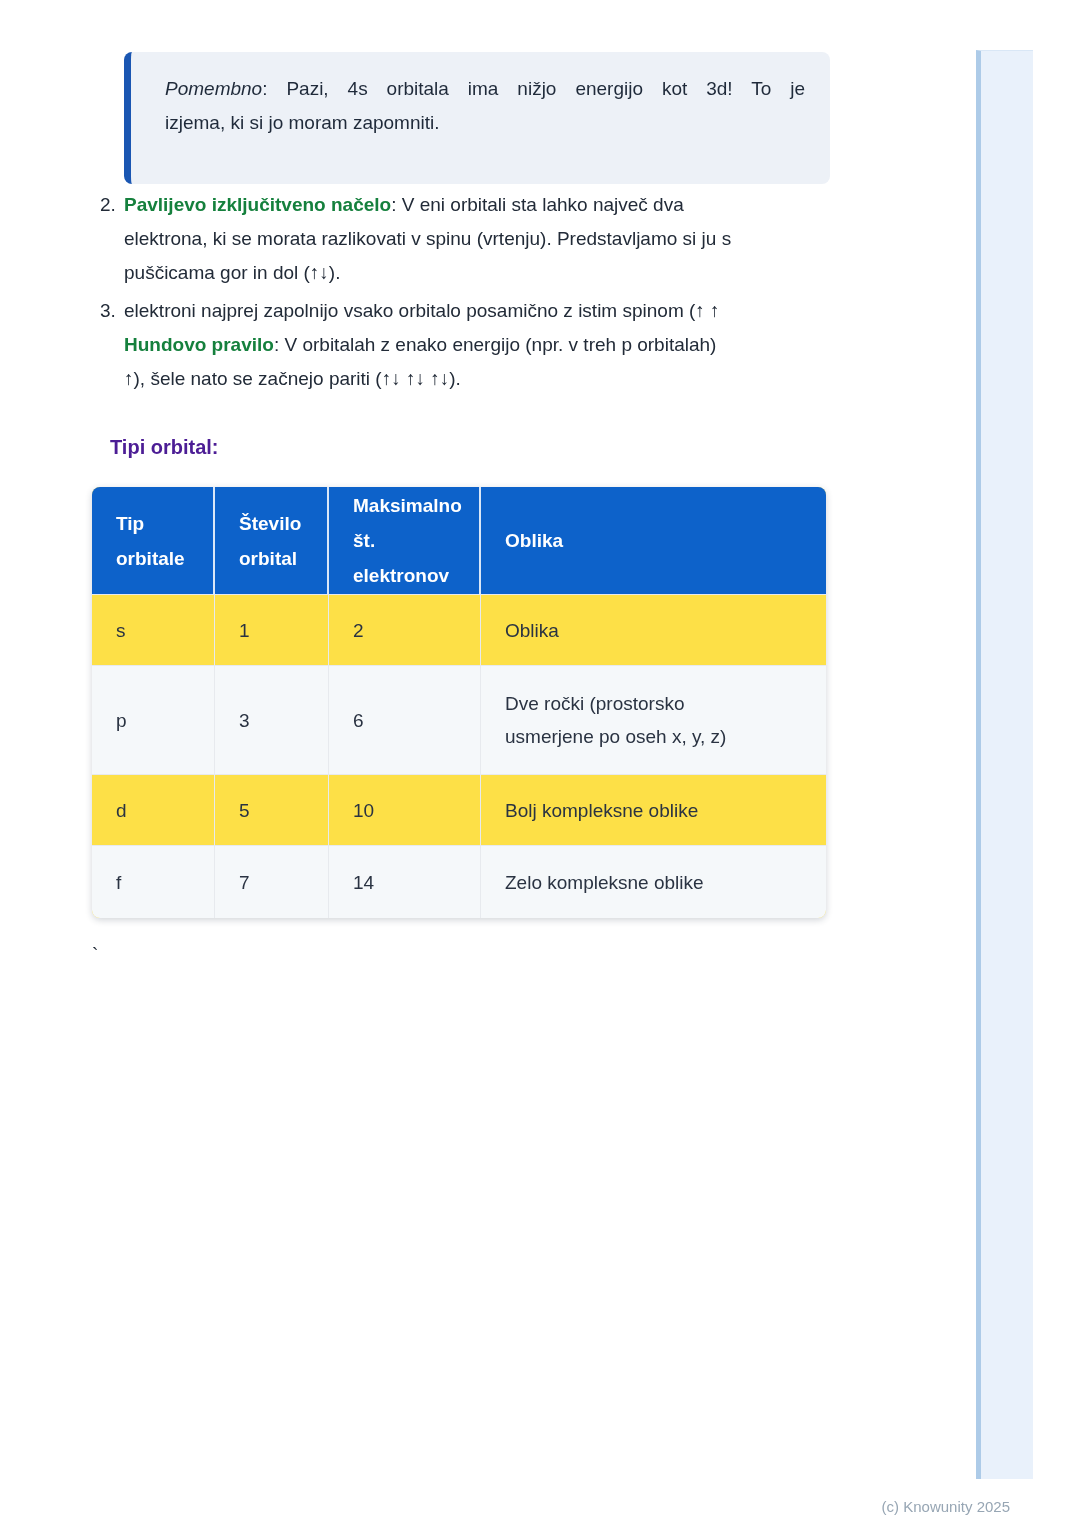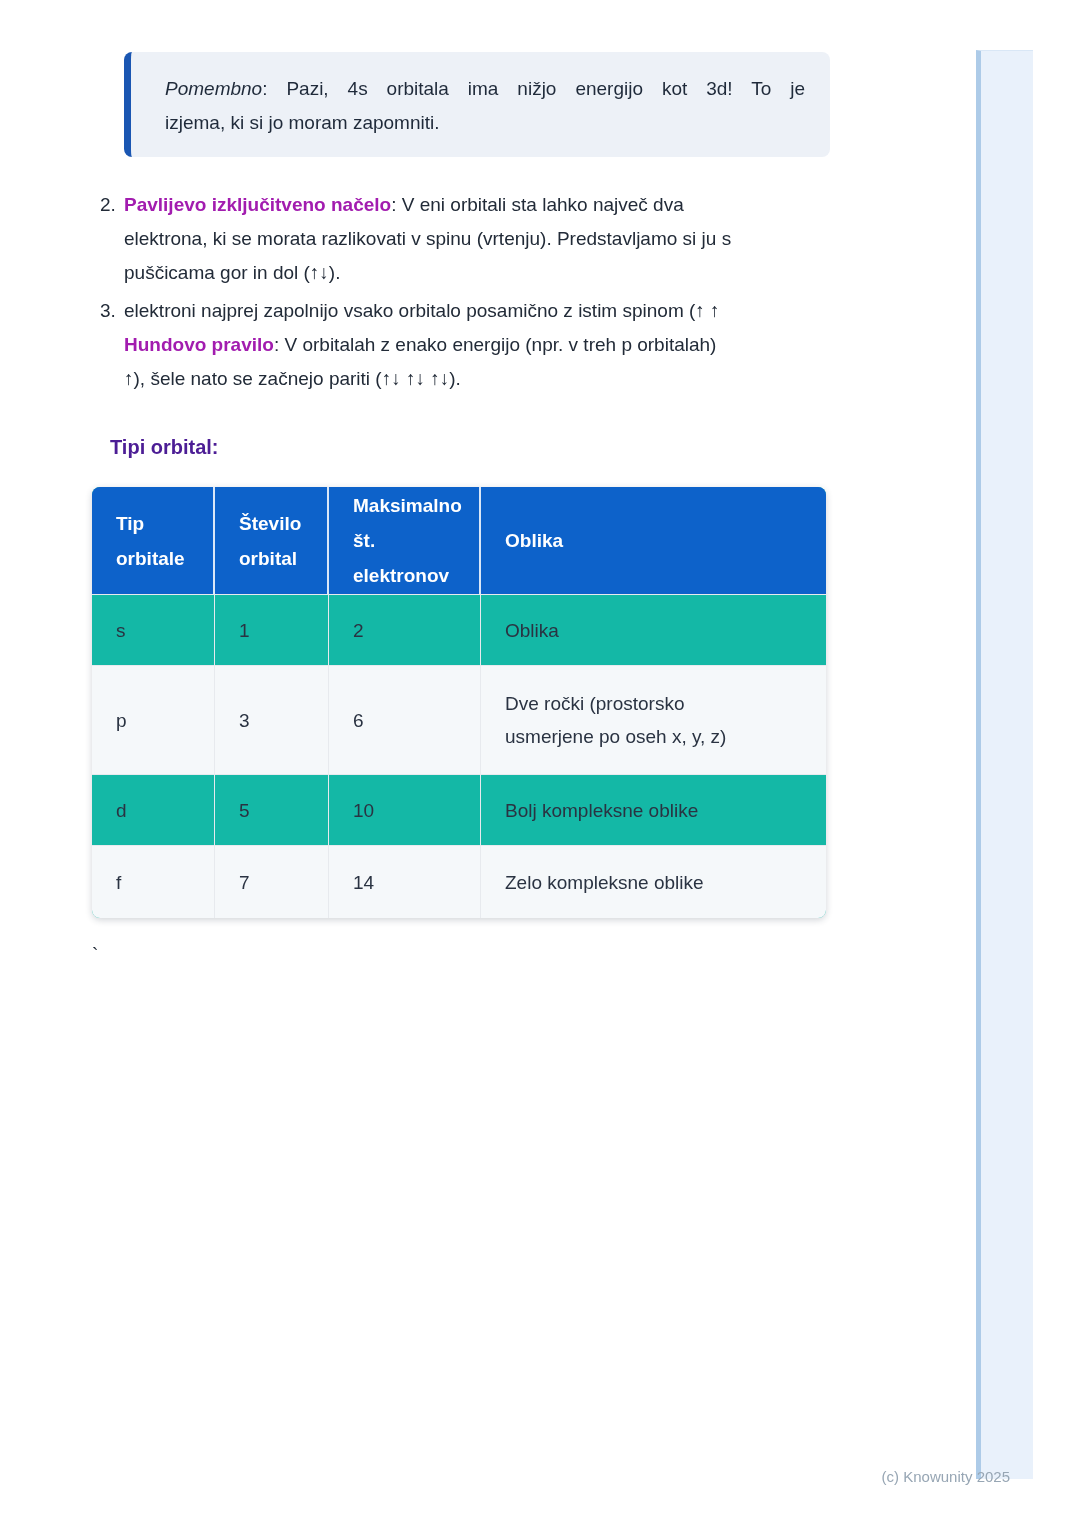--- a/index.html
+++ b/index.html
@@ -7,41 +7,41 @@
     position:relative;width:1080px;height:1528px;background:#ffffff;overflow:hidden;
     font-family:"Liberation Sans","DejaVu Sans",sans-serif;color:#222b38;
   }
   
   .side-strip{
     position:absolute;left:976px;top:50px;width:52px;height:1428px;
     background:#e9f1fb;border-left:5px solid #adcbe8;border-top:1px solid #d9e7f6;
   }
   
   .callout{
-    position:absolute;left:124px;top:52px;width:706px;height:105px;box-sizing:border-box;
+    position:absolute;left:124px;top:52px;width:706px;height:132px;box-sizing:border-box;
     background:#edf1f7;border-left:7px solid #1a56b2;border-radius:8px;
     padding:20px 25px 0 34px;
   }
   .c-line{font-size:19px;line-height:34px;color:#1f2a3a;}
   .c-line.justify{text-align:justify;text-align-last:justify;}
   .italic{font-style:italic;}
   
   .list-item{position:absolute;left:100px;width:740px;}
   .list-item .num{position:absolute;left:0;top:0;font-size:19px;line-height:34px;}
   .list-item .lines{margin-left:24px;}
   .line{font-size:19px;line-height:34px;white-space:nowrap;color:#222b38;}
-  .line b{font-weight:bold;color:#a21caf;}
+  .line b{font-weight:bold;color:#15803d;}
   
   .heading{
     position:absolute;left:94px;top:420px;margin:16px;font-size:20px;font-weight:bold;color:#4c1d95;
   }
   
   .otable{
     position:absolute;left:92px;top:487px;width:734px;border-radius:8px;overflow:hidden;
-    box-shadow:0 2px 7px rgba(25,39,62,0.20);background:#14b8a6;
+    box-shadow:0 2px 7px rgba(25,39,62,0.20);background:#fde047;
   }
   .thead{display:flex;height:107px;background:#0d62ca;}
   .th{
     box-sizing:border-box;display:flex;flex-direction:column;justify-content:center;
     padding:0 8px 0 24px;color:#ffffff;font-weight:bold;font-size:19px;line-height:35px;
     white-space:pre-line;border-right:2px solid rgba(255,255,255,0.85);
   }
   .th:last-child{border-right:none;}
   .trow{display:flex;border-top:1px solid #e7eaee;}
   .trow:first-of-type{border-top:none;}
@@ -51,21 +51,21 @@
     padding:0 12px 0 24px;font-size:19px;line-height:33px;color:#2a3342;
     white-space:pre-line;border-right:1px solid #e7eaee;
   }
   .td:last-child{border-right:none;}
   .c1{width:123px;}.c2{width:114px;}.c3{width:152px;}.c4{width:305px;border-radius:16px;}
   .h70{height:70px;}.h108{height:108px;}.h72{height:72px;}
   
   .stray{position:absolute;left:92px;top:944px;font-size:19px;color:#222b38;}
   
   .footer{
-    position:absolute;top:1468px;left:0;width:1010px;text-align:right;
+    position:absolute;top:1498px;left:0;width:1010px;text-align:right;
     font-size:15px;color:#97a6b4;z-index:2;
   }
 </style>
 </head>
 <body>
 
 <div class="page">
 
   <aside class="side-strip"></aside>
 

